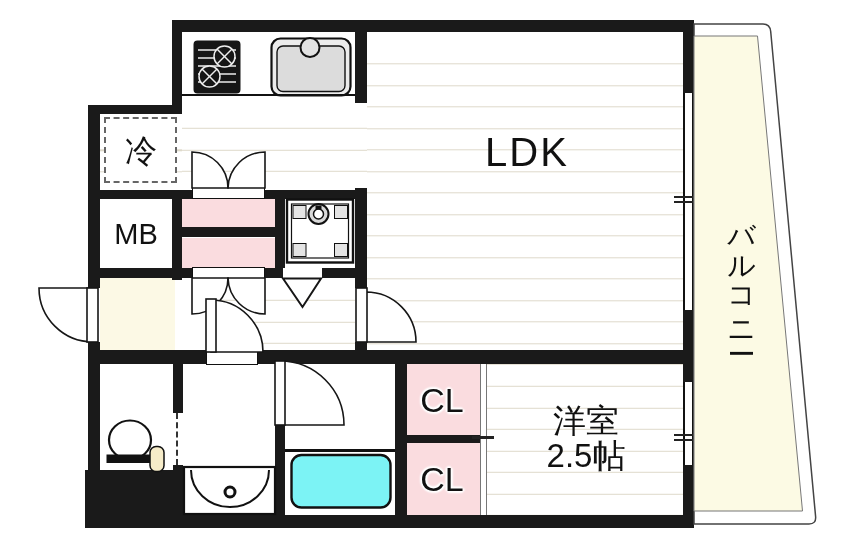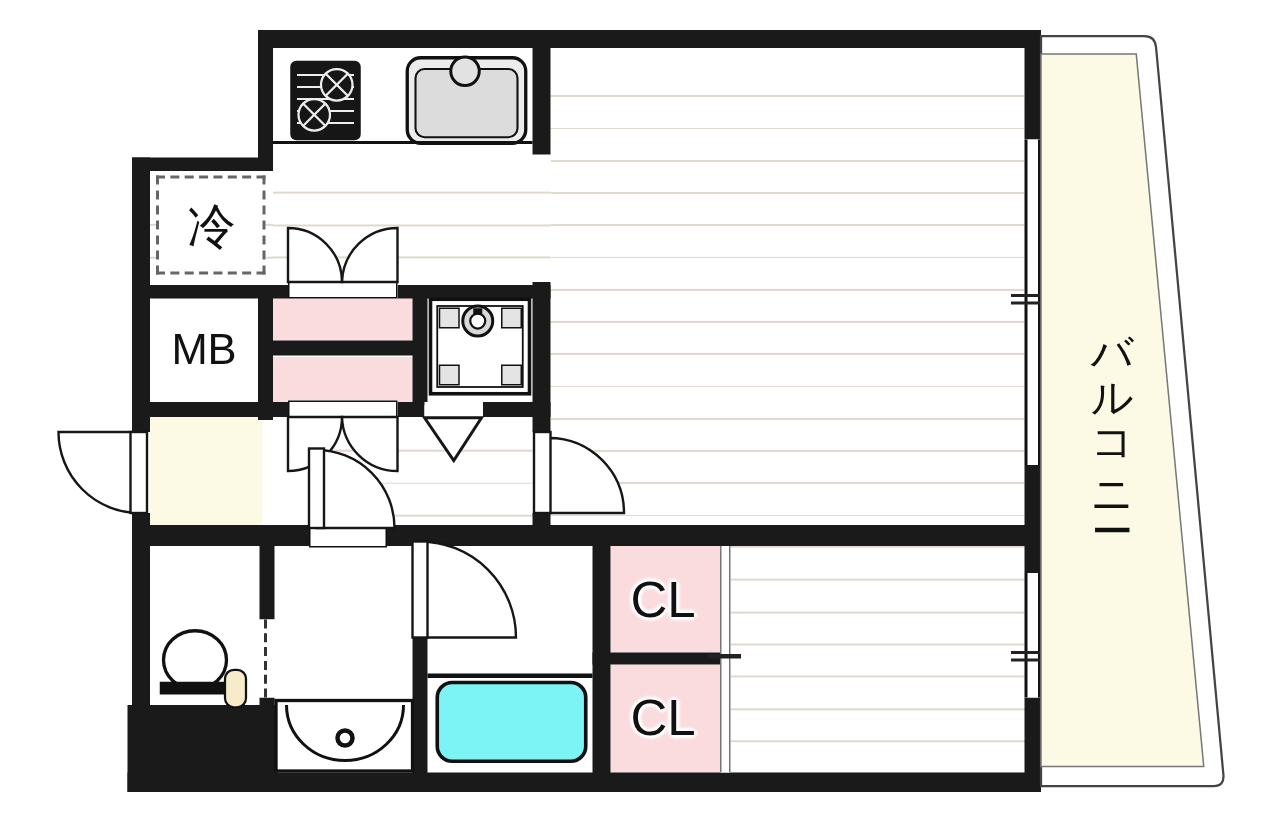--- a/index.html
+++ b/index.html
@@ -169,19 +169,22 @@
       <path d="M191,470 A39,37 0 0 0 269,470" fill="#ffffff" stroke="#111" stroke-width="2"></path>
       <circle cx="230" cy="492" r="5" fill="#ffffff" stroke="#111" stroke-width="3"></circle>
     </g>
 
     <g>
       <line x1="285" y1="450.5" x2="395" y2="450.5" stroke="#111" stroke-width="3"></line>
       <rect x="291.5" y="455" width="99" height="52.5" rx="10" fill="#7CF3F5" stroke="#111" stroke-width="2.4"></rect>
     </g>
   </svg>
 
+  <div class="lbl" style="left:527px;top:152px;font-size:40px;letter-spacing:2px;">LDK</div>
+  <div class="lbl" style="left:586px;top:420px;font-size:33px;">洋室</div>
+  <div class="lbl" style="left:586px;top:455px;font-size:33px;">2.5帖</div>
   <div class="lbl halo" style="left:442px;top:400px;font-size:34px;">CL</div>
   <div class="lbl halo" style="left:442px;top:479px;font-size:34px;">CL</div>
   <div class="lbl" style="left:136px;top:234px;font-size:29px;">MB</div>
   <div class="lbl" style="left:141px;top:151px;font-size:32px;">冷</div>
   <div class="lbl vtext" style="left:741px;top:272px;font-size:28px;">バルコニー</div>
 
 </div>
 
 </body></html>

